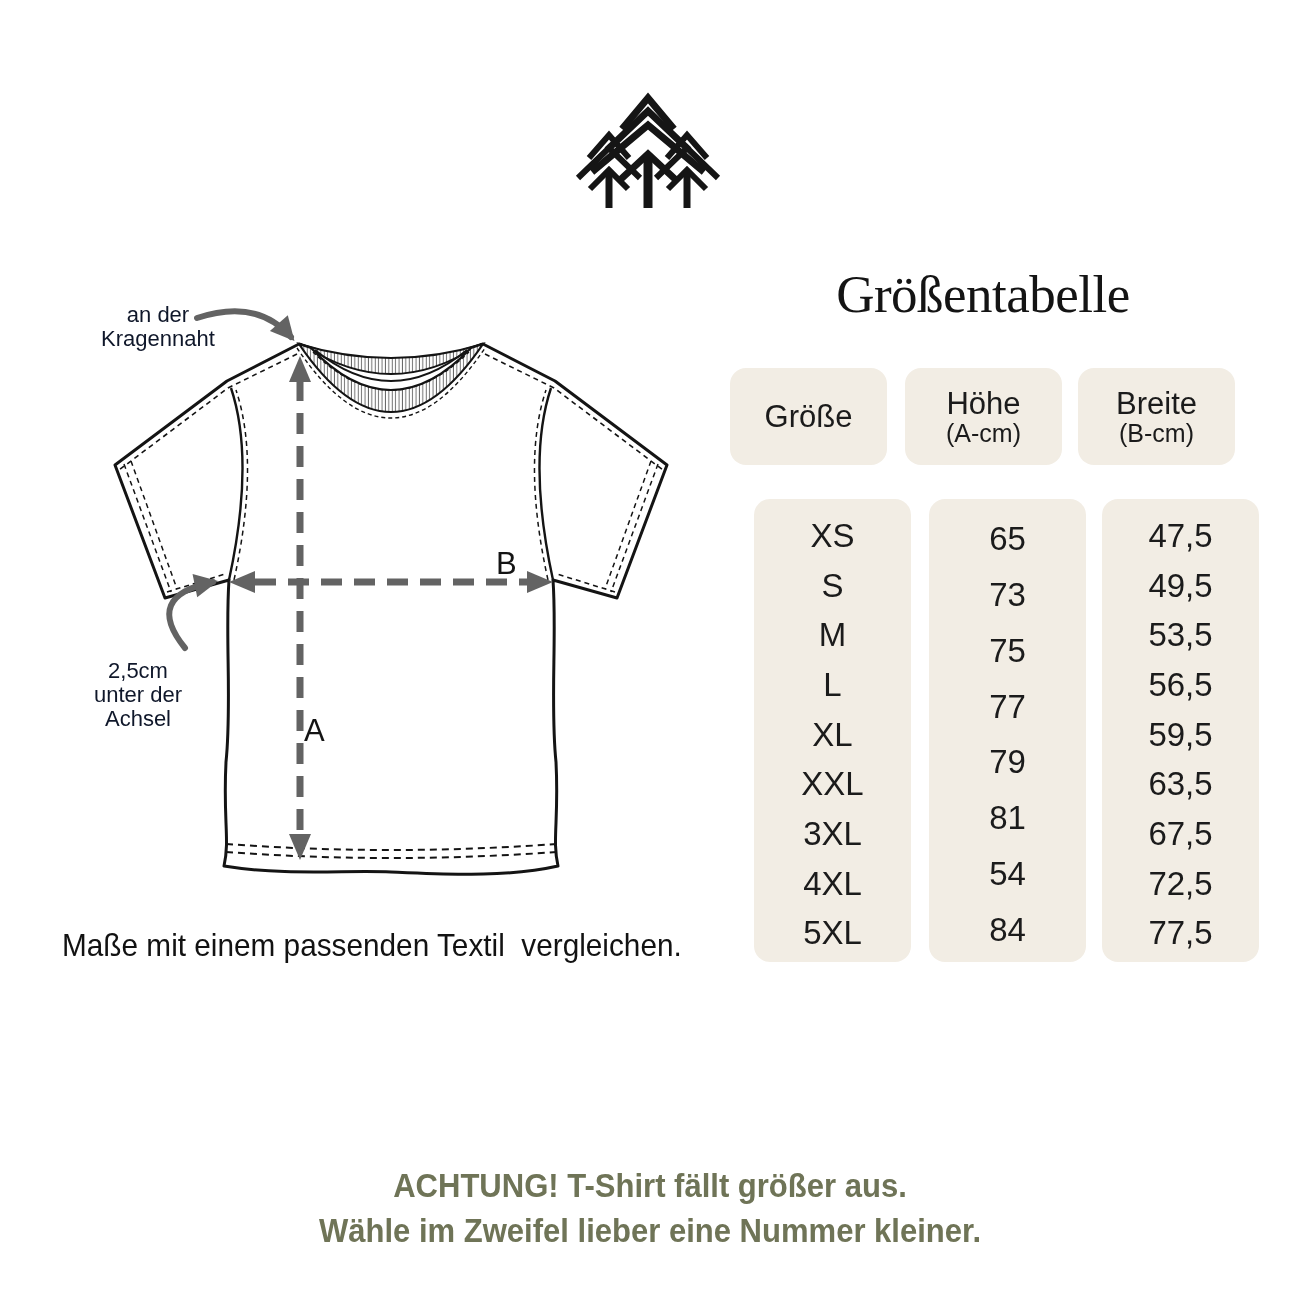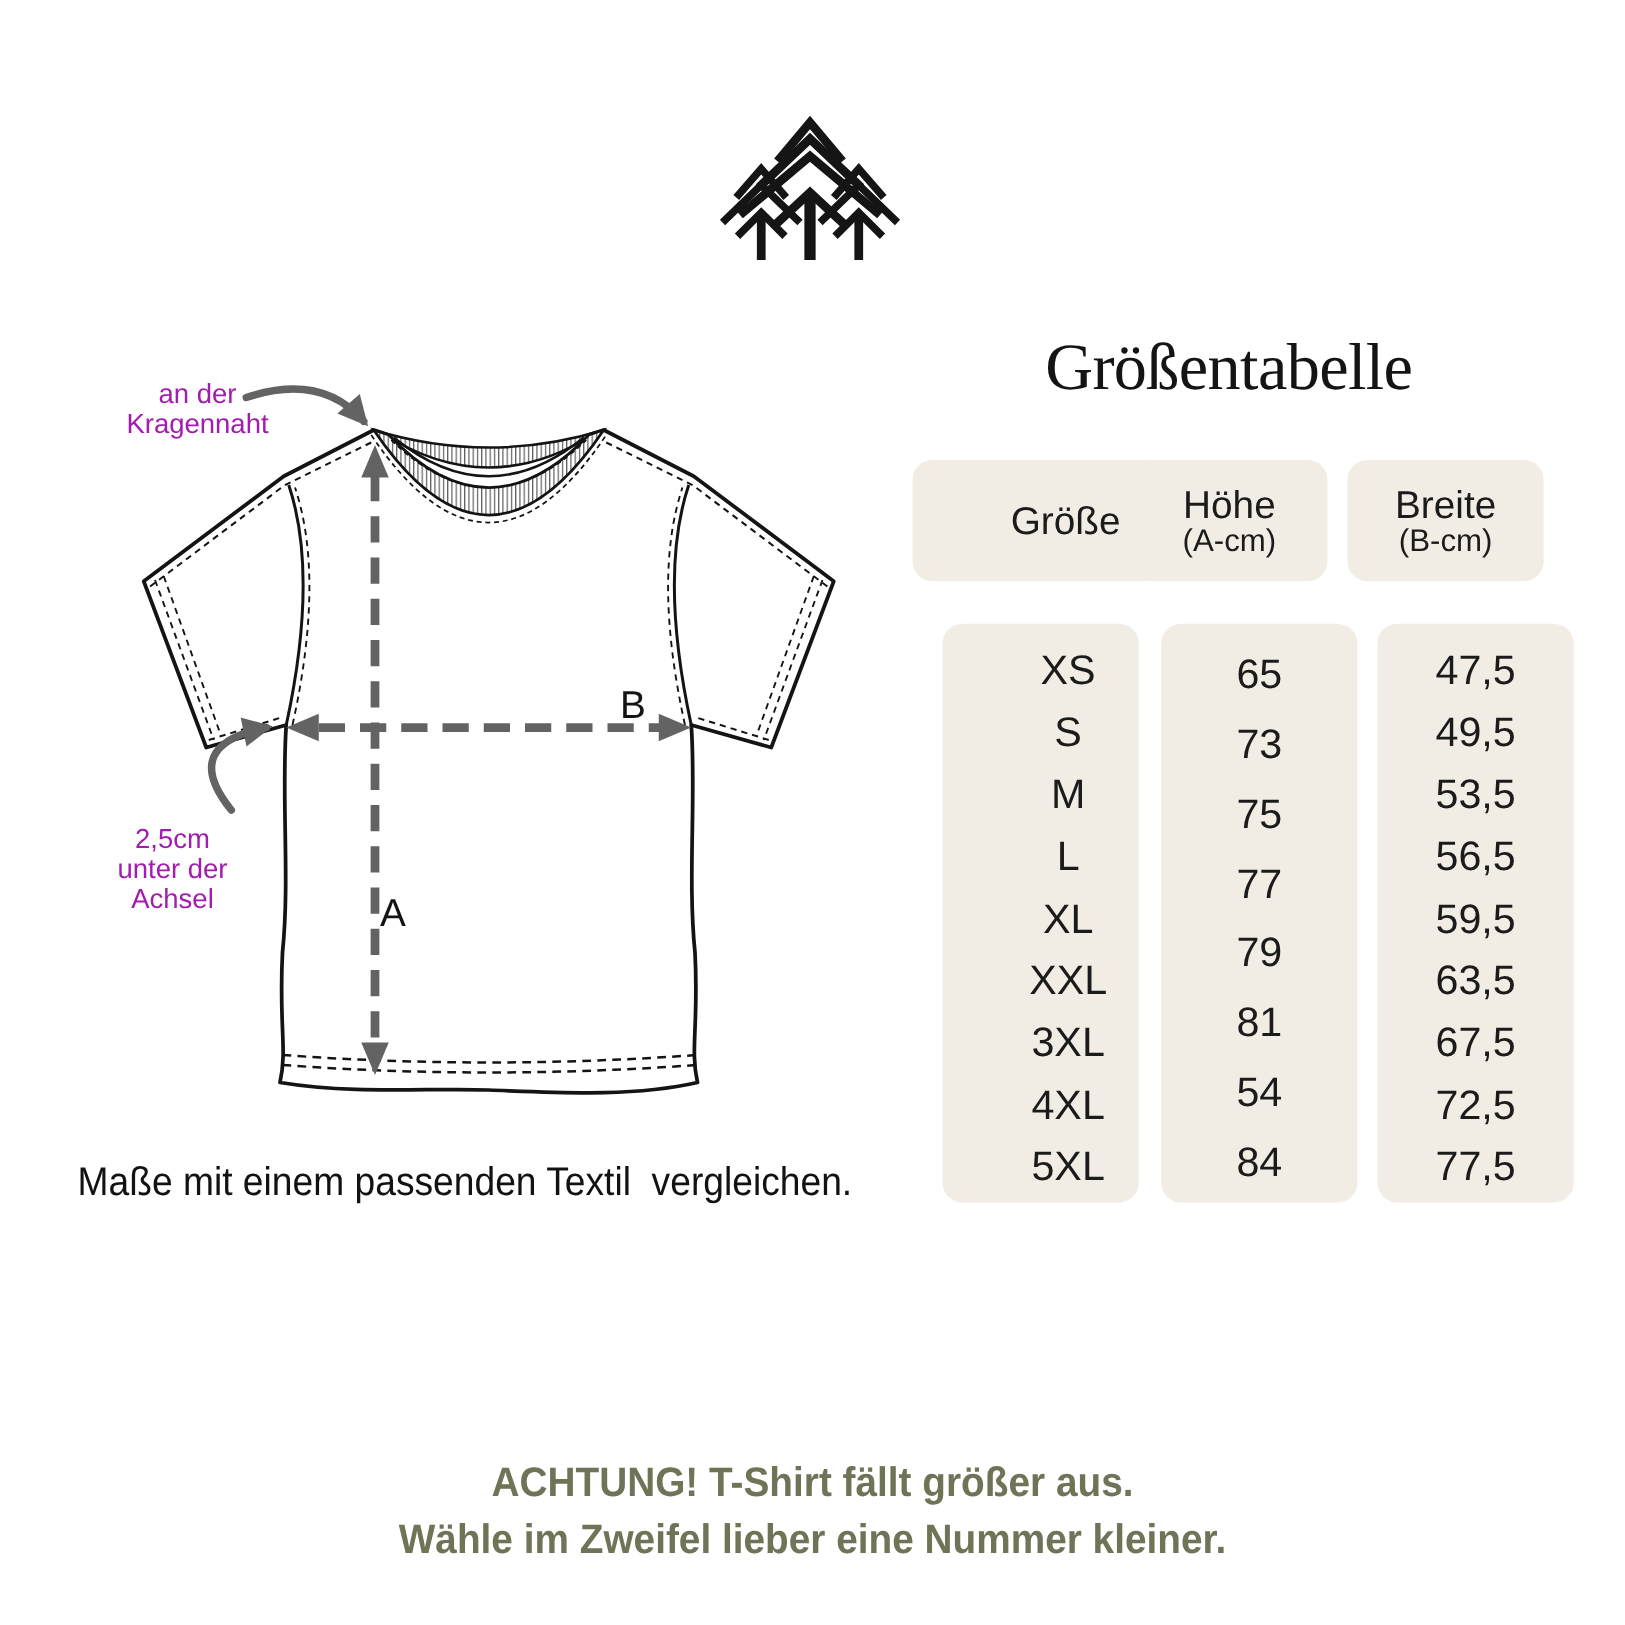--- a/index.html
+++ b/index.html
@@ -24,23 +24,23 @@
     align-items:center;justify-content:center;
   }
   .th .main{font-size:31px;line-height:33px;}
   .th .sub{font-size:25px;line-height:27px;}
   .col{
     top:499px;height:463px;width:157px;background:var(--cell-bg,#f2ede4);
     border-radius:16px;display:flex;flex-direction:column;
     padding:12px 0 4px 0;box-sizing:border-box;margin-left:24px;
   }
   .col .cell{flex:1;display:flex;align-items:center;justify-content:center;font-size:33px;}
-  .c1{left:730px;padding-left:44px;} .c2{left:905px;} .c3{left:1078px;}
-  
-  .callout{font-size:22px;line-height:24px;text-align:center;color:#a21caf;}
+  .c1{left:730px;} .c2{left:905px;} .c3{left:1078px;}
+  
+  .callout{font-size:22px;line-height:24px;text-align:center;color:#0f172a;}
   .callout-collar{left:90px;top:303px;width:136px;}
   .callout-armpit{left:60px;top:659px;width:156px;}
   .dim-label{font-size:31px;color:#141414;}
   .label-a{left:304px;top:713px;}
   .label-b{left:496px;top:546px;}
   .note{
     left:62px;top:927px;font-size:32px;color:#121212;white-space:pre;
     transform:scaleX(0.93);transform-origin:left top;
   }
   .warning{

